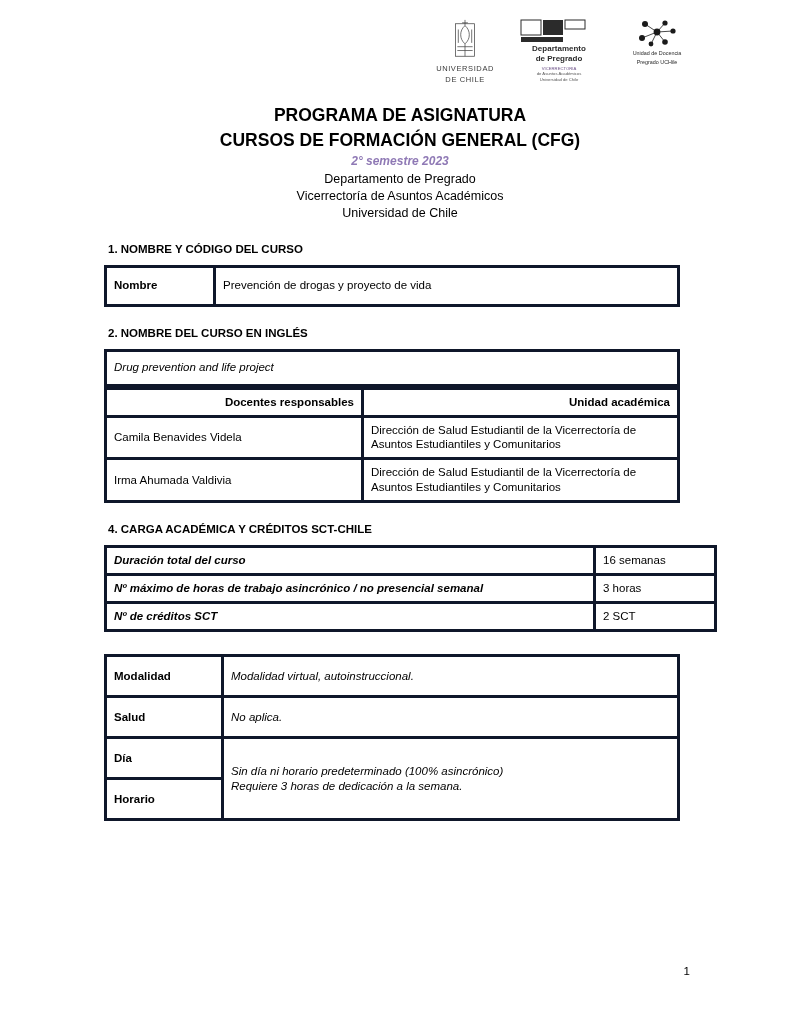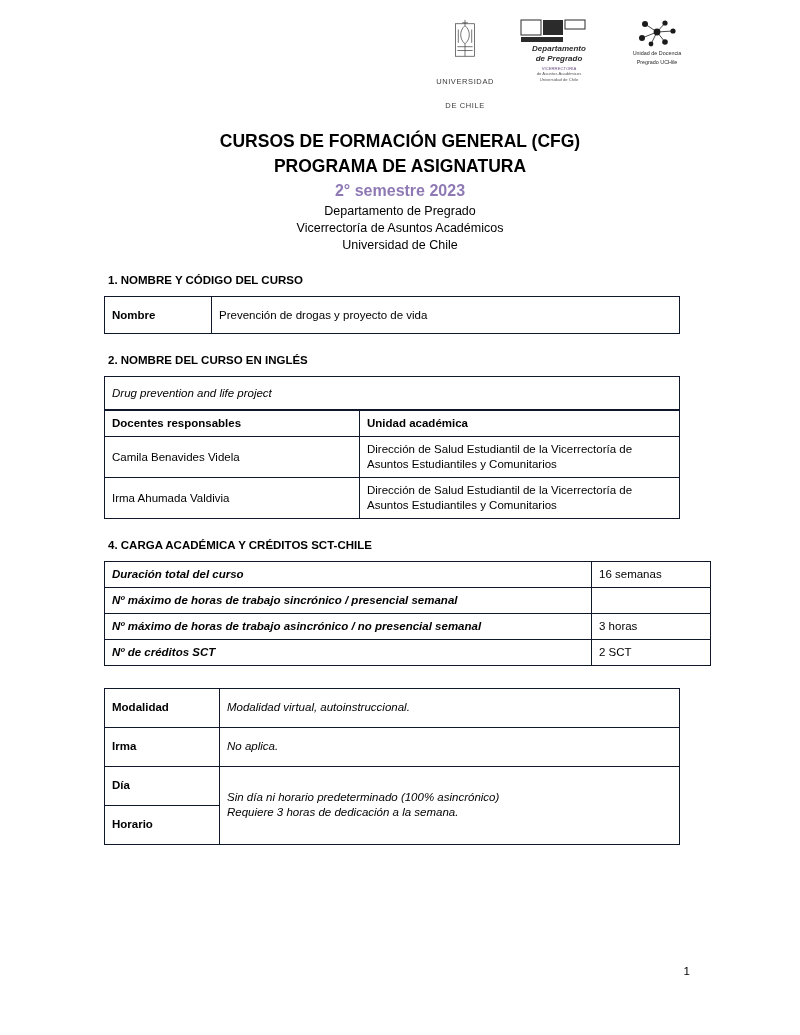--- a/index.html
+++ b/index.html
@@ -39,32 +39,31 @@
     width: 40px;
     height: 44px;
     display: block;
   }
   .logo-uch-text {
     font-size: 7.5px;
     letter-spacing: 0.6px;
     text-align: center;
     color: #3a3a3a;
     line-height: 1.25;
-    margin-top: 15px;
+    margin-top: 2px;
   }
   .logo-dep {
     width: 78px;
   }
   .logo-dep-title {
     font-size: 8px;
     font-weight: bold;
     color: #2b2b2b;
     line-height: 1.1;
     margin-top: 1px;
-    font-style: italic;
   }
   .logo-dep-sub {
     font-size: 4.2px;
     color: #6b4f86;
     line-height: 1.35;
     margin-top: 2px;
   }
   .logo-dep-sub2 {
     font-size: 4.2px;
     color: #555;
@@ -85,25 +84,26 @@
   .title-block {
     text-align: center;
     margin-top: 18px;
   }
   .title-main {
     font-size: 17.5px;
     font-weight: bold;
     line-height: 1.42;
   }
   .title-sem {
-    font-size: 16px;
+    font-size: 12px;
     font-weight: bold;
     color: #8f79b5;
     line-height: 1.45;
     margin-top: 1px;
+    font-style: italic;
   }
   .title-sub {
     font-size: 12.5px;
     line-height: 1.38;
   }
 
   
   .content {
     padding: 0 118px 12px 104px;
   }
@@ -112,38 +112,38 @@
     font-weight: bold;
     margin: 20px 0 10px 4px;
   }
 
   table.doc {
     border-collapse: collapse;
     width: 576px;
     table-layout: fixed;
   }
   table.doc td, table.doc th {
-    border: 1px solid #0f172a;
+    border: 3px solid #0f172a;
     padding: 5px 7px;
     font-size: 11.5px;
     vertical-align: middle;
     line-height: 1.3;
   }
   .lbl { font-weight: bold; }
   .italic { font-style: italic; }
 
   
   .t1 td { height: 26px; }
   .t1 .c1 { width: 92px; }
 
   
   .t2 td { height: 22px; }
 
   
-  .t3 th { font-weight: bold; text-align: left; padding: 6px 7px; }
+  .t3 th { font-weight: bold; text-align: right; padding: 6px 7px; }
   .t3 .c1 { width: 240px; }
   .t3 td { padding: 4px 7px; }
 
   
   .t4 td { padding: 3px 7px; font-size: 11.5px; }
   .t4 .c1 { width: 472px; font-weight: bold; font-style: italic; }
   .t4 .c2 { width: 104px; margin-top: 11px; }
 
   
   .t5 .c1 { width: 100px; font-weight: bold; margin-top: 16px; }
@@ -207,22 +207,22 @@
           <path d="M10 6 L22 14 L30 5 M22 14 L38 13 M22 14 L7 20 M22 14 L30 24 M22 14 L16 26"></path>
         </g>
       </svg>
       <div class="logo-udp-text">Unidad de Docencia</div>
       <div class="logo-udp-text">Pregrado UCHile</div>
     </div>
 
   </div>
 
   <div class="title-block">
+    <div class="title-main">PROGRAMA DE ASIGNATURA</div>
     <div class="title-main">CURSOS DE FORMACIÓN GENERAL (CFG)</div>
-    <div class="title-main">PROGRAMA DE ASIGNATURA</div>
     <div class="title-sem">2° semestre 2023</div>
     <div class="title-sub">Departamento de Pregrado</div>
     <div class="title-sub">Vicerrectoría de Asuntos Académicos</div>
     <div class="title-sub">Universidad de Chile</div>
   </div>
 
   <div class="content">
 
     <div class="section-head">1. NOMBRE Y CÓDIGO DEL CURSO</div>
     <table class="doc t1">
@@ -263,43 +263,39 @@
     </table>
 
     <div class="section-head">4. CARGA ACADÉMICA Y CRÉDITOS SCT-CHILE</div>
     <table class="doc t4">
       <tbody>
         <tr>
           <td class="c1">Duración total del curso</td>
           <td class="c2">16 semanas</td>
         </tr>
         <tr>
-          <td class="c1">Nº máximo de horas de trabajo sincrónico / presencial semanal</td>
-          <td class="c2"></td>
-        </tr>
-        <tr>
           <td class="c1">Nº máximo de horas de trabajo asincrónico / no presencial semanal</td>
           <td class="c2">3 horas</td>
         </tr>
         <tr>
           <td class="c1">Nº de créditos SCT</td>
           <td class="c2">2 SCT</td>
         </tr>
       </tbody>
     </table>
 
     <div style="height:22px"></div>
     <table class="doc t5">
       <tbody>
         <tr>
           <td class="c1">Modalidad</td>
           <td class="italic">Modalidad virtual, autoinstruccional.</td>
         </tr>
         <tr>
-          <td class="c1">Irma</td>
+          <td class="c1">Salud</td>
           <td class="italic">No aplica.</td>
         </tr>
         <tr>
           <td class="c1">Día</td>
           <td class="italic" rowspan="2">
             <div>Sin día ni horario predeterminado (100% asincrónico)</div>
             <div>Requiere 3 horas de dedicación a la semana.</div>
           </td>
         </tr>
         <tr>

